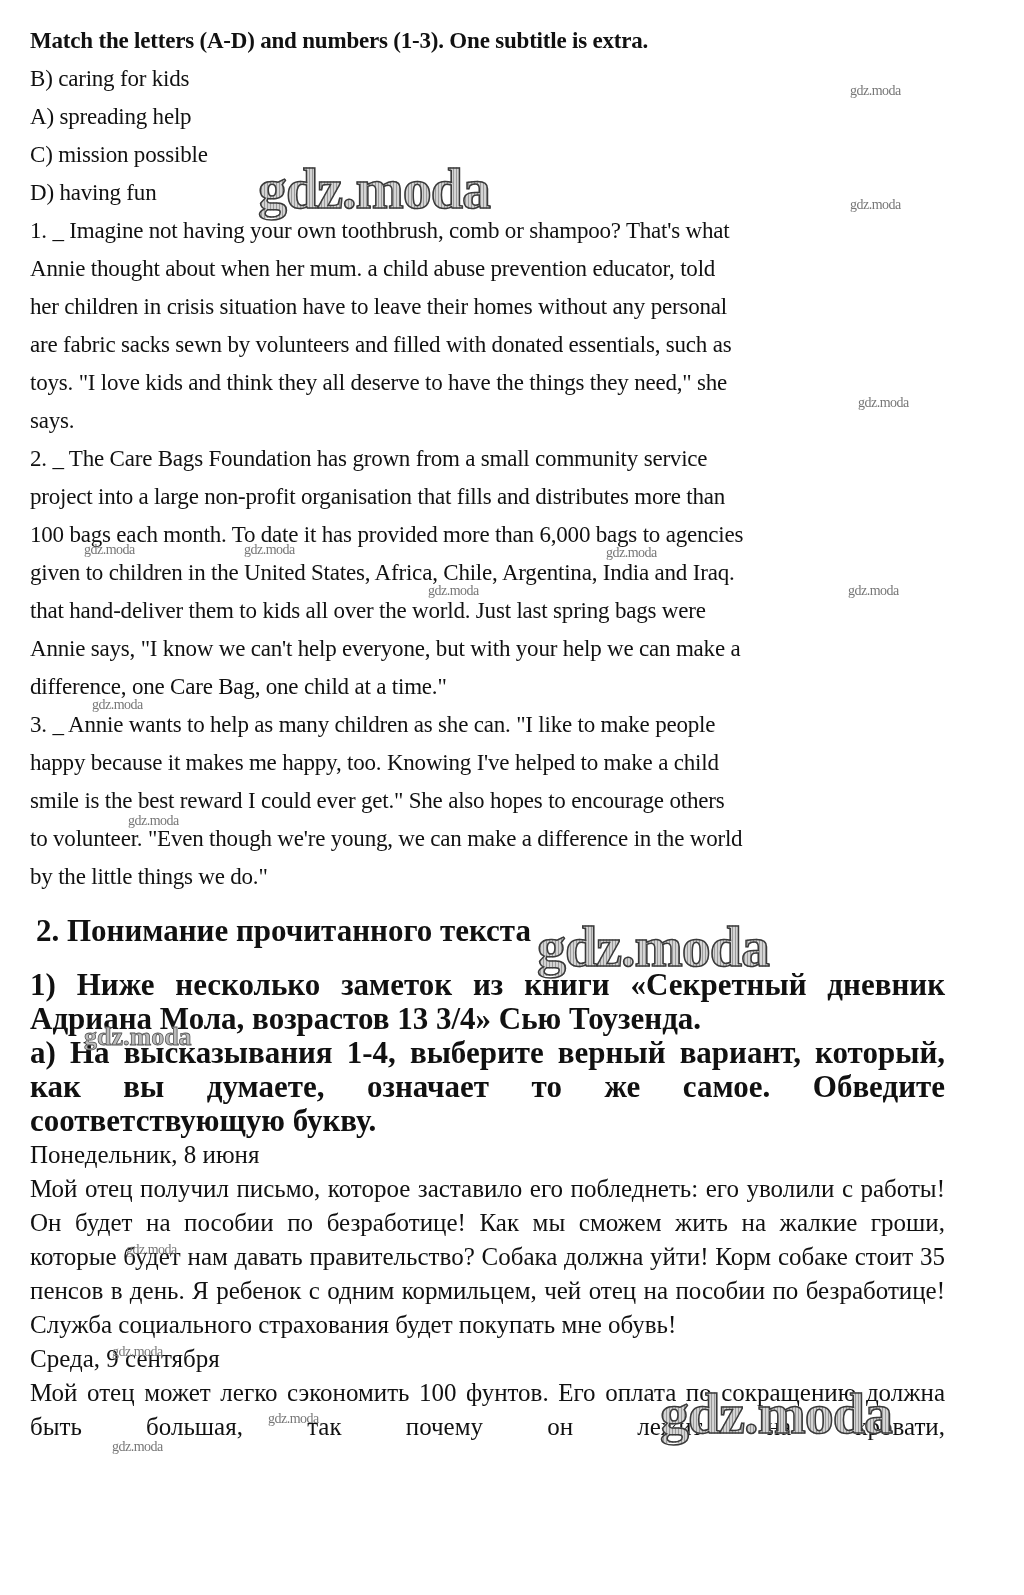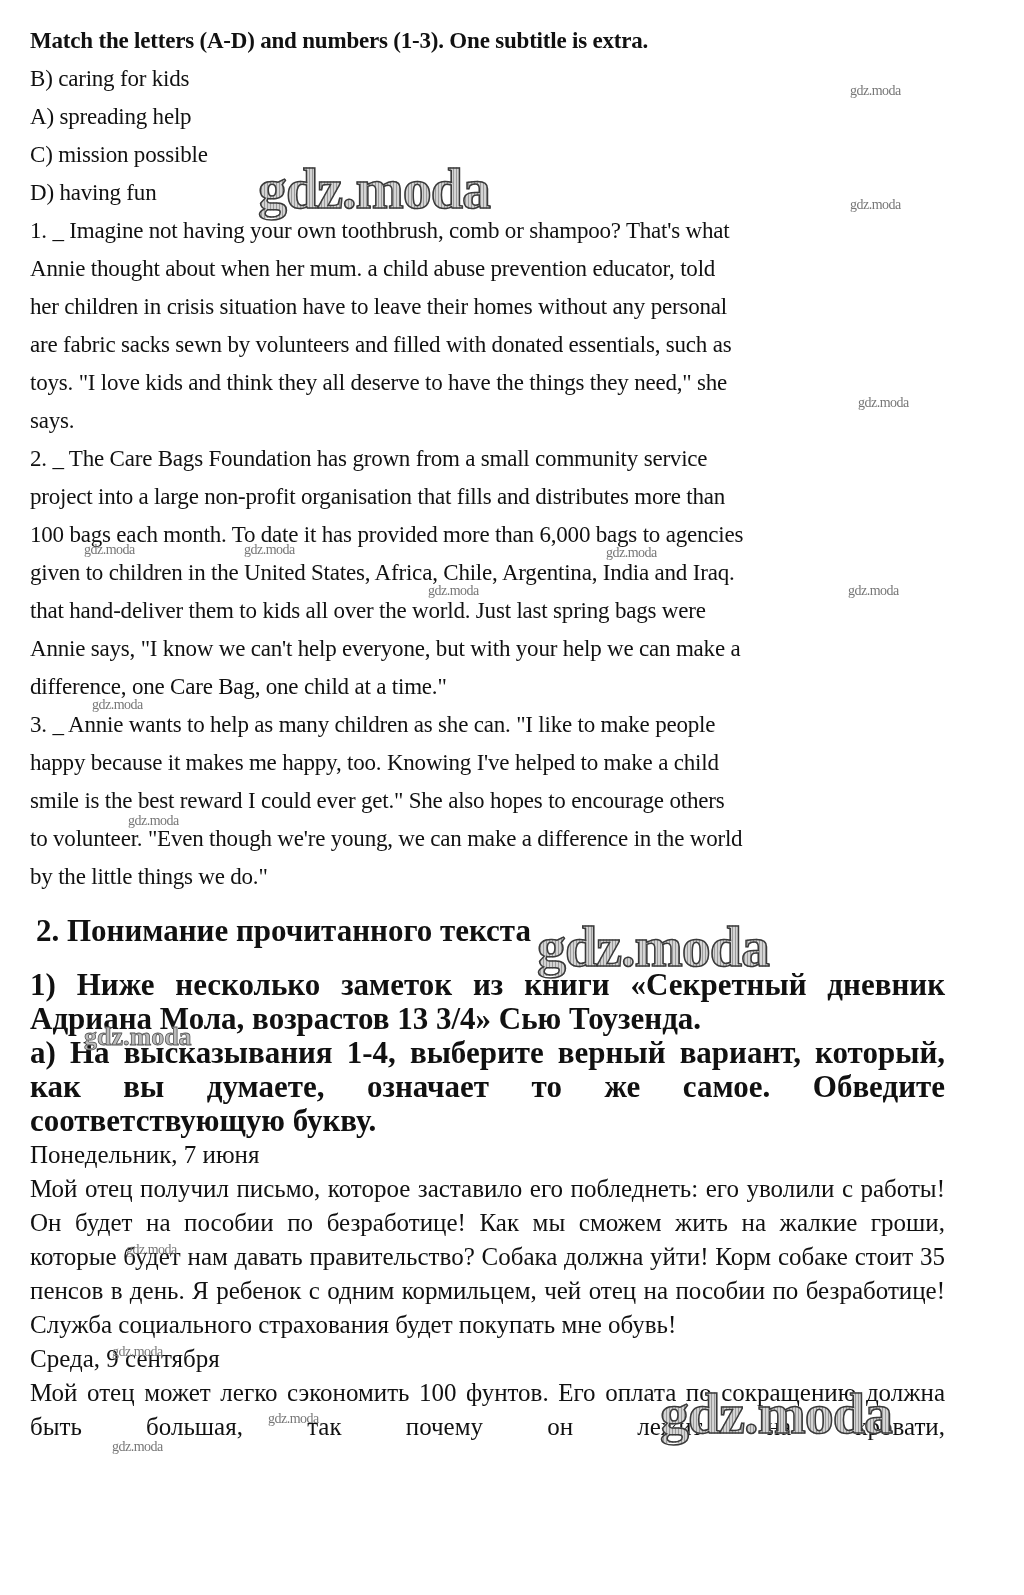--- a/index.html
+++ b/index.html
@@ -67,21 +67,21 @@
   </div>
 
   <div class="gap"></div>
 
   <div class="ru-bold" style="padding-left:6px; margin-top:4px;">2. Понимание прочитанного текста</div>
   <div style="height:20px"></div>
   <div class="ru-bold">1) Ниже несколько заметок из книги «Секретный дневник Адриана Мола, возрастов 13 3/4» Сью Тоузенда.</div>
   <div class="ru-bold">а) На высказывания 1-4, выберите верный вариант, который, как вы думаете, означает то же самое. Обведите соответствующую букву.</div>
 
   <div>
-    <div class="ru">Понедельник, 7 июня</div>
+    <div class="ru">Понедельник, 8 июня</div>
     <div class="ru justify" style="text-align-last:left">Мой отец получил письмо, которое заставило его побледнеть: его уволили с работы! Он будет на пособии по безработице! Как мы сможем жить на жалкие гроши, которые будет нам давать правительство? Собака должна уйти! Корм собаке стоит 35 пенсов в день. Я ребенок с одним кормильцем, чей отец на пособии по безработице! Служба социального страхования будет покупать мне обувь!</div>
   </div>
   <div>
     <div class="ru">Среда, 9 сентября</div>
     <div class="ru justify">Мой отец может легко сэкономить 100 фунтов. Его оплата по сокращению должна быть большая, так почему он лежит на кровати,</div>
   </div>
 </div>
 
 <div class="wm-big" style="left:258px; top:160px;">gdz.moda</div>
 <div class="wm-big" style="left:537px; top:918px;">gdz.moda</div>

